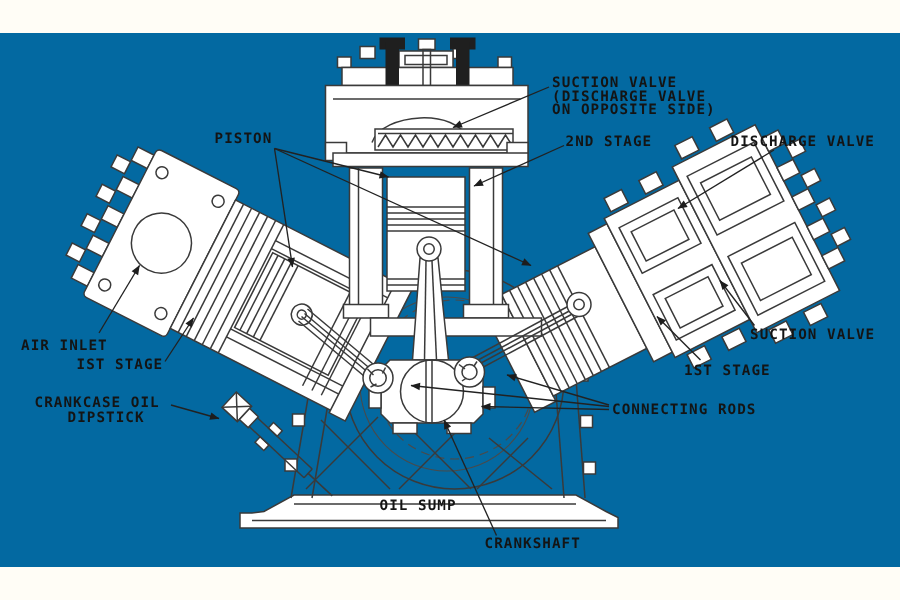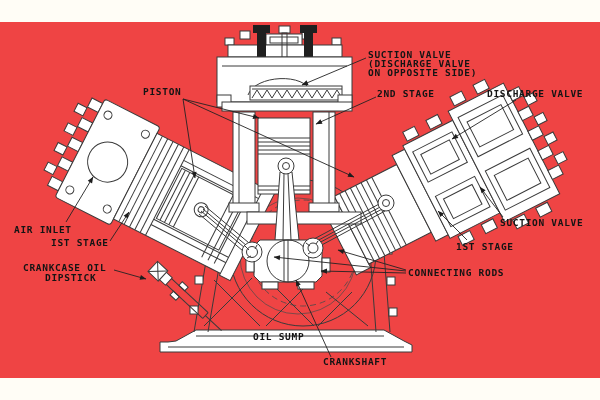--- a/index.html
+++ b/index.html
@@ -1,16 +1,16 @@
 <!DOCTYPE html>
 <html><head>
 <meta charset="utf-8">
 <style>
   html,body{margin:0;padding:0;background:#e8e8e8;}
-  .stage{position:relative;width:600px;height:400px;background:#ef4444;overflow:hidden;
+  .stage{position:relative;width:600px;height:400px;background:#0369a1;overflow:hidden;
          font-family:"DejaVu Sans Mono","Liberation Mono",monospace;}
   .band{position:absolute;left:0;width:600px;background:#fffdf6;}
   svg{display:block;position:absolute;left:0;top:0;}
   svg .ln{stroke:#3a3a3a;stroke-width:1;fill:none;}
   svg .lnw{stroke:#3a3a3a;stroke-width:1;fill:#ffffff;}
   svg .thin{stroke:#4a4a4a;stroke-width:.7;fill:none;}
   svg .dash{stroke:#4a4a4a;stroke-width:.8;fill:none;stroke-dasharray:6 4;}
   svg .dark{fill:#1f1f1f;stroke:none;}
   svg .leader{stroke:#222;stroke-width:.9;fill:none;}
   svg text.lbl{font-family:"DejaVu Sans Mono","Liberation Mono",monospace;

